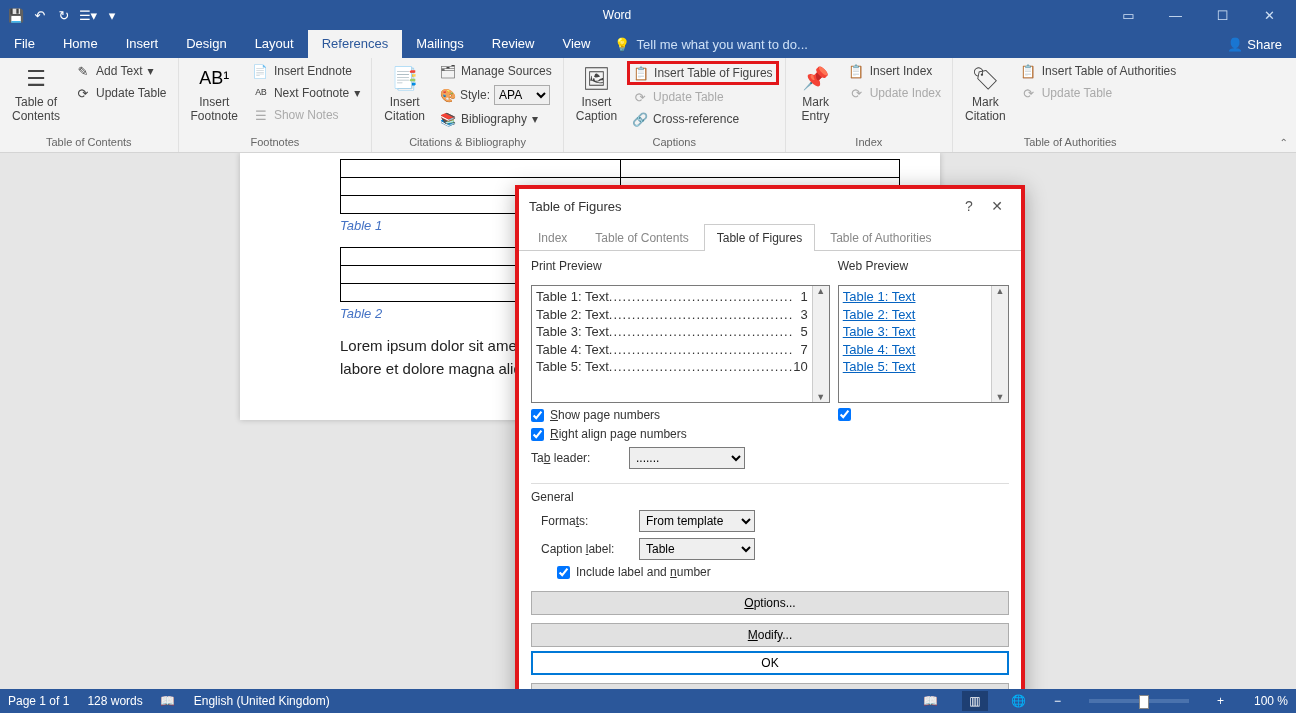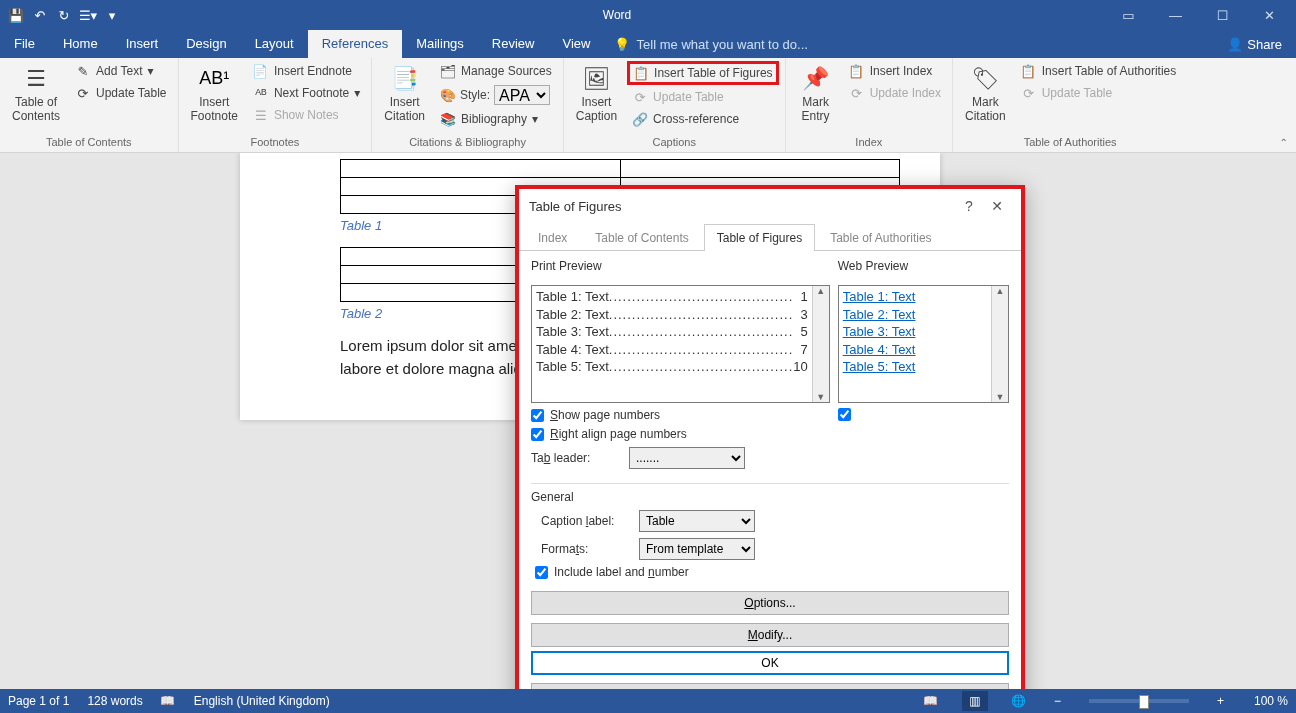--- a/index.html
+++ b/index.html
@@ -25,21 +25,21 @@
   .group { border-right:1px solid #e1e1e1; padding:3px 6px 0 6px; display:flex; flex-direction:column; height:100%; }
   .group-body { flex:1; display:flex; align-items:flex-start; gap:4px; }
   .group-label { text-align:center; font-size:11px; color:#666; padding:2px 0 4px; }
   .big-btn { display:flex; flex-direction:column; align-items:center; padding:2px 6px; cursor:pointer; min-width:48px; text-align:center; line-height:1.2;}
   .big-btn .bico { width:32px; height:32px; display:flex; align-items:center; justify-content:center; font-size:22px; }
   .col { display:flex; flex-direction:column; gap:2px; }
   .sm-btn { display:flex; align-items:center; gap:5px; padding:2px 5px; cursor:pointer; white-space:nowrap; }
   .sm-btn.disabled { color:#aaa; cursor:default; }
   .sm-btn .sico { width:16px; height:16px; display:inline-flex; align-items:center; justify-content:center; font-size:13px; }
   .style-row { display:flex; align-items:center; gap:4px; }
-  .style-row select { font-size:16px; height:20px; width:56px; border:1px solid #ababab;}
+  .style-row select { font-size:12px; height:20px; width:56px; border:1px solid #ababab;}
   .ribbon-collapse { position:absolute; right:8px; bottom:4px; color:#666; cursor:pointer; font-size:10px;}
   .highlight-btn { border:3px solid #e2161a; padding:1px 3px !important; }
   
   
   .docarea { position:absolute; top:153px; left:0; right:0; bottom:24px; background:#e6e6e6; overflow:hidden; }
   .page { position:absolute; left:240px; top:0; width:700px; background:#fff; box-shadow:0 0 6px rgba(0,0,0,.2); padding:6px 0 40px 0;}
   .dtable { width:560px; margin-left:100px; border-collapse:collapse; }
   .dtable td { border:1px solid #000; height:18px; }
   .caption { margin:4px 0 14px 100px; color:#4472c4; font-style:italic; font-size:13px;}
   .lorem { margin:6px 0 0 100px; font-size:15px; color:#222; line-height:1.5; width:420px;}
@@ -392,28 +392,28 @@
             </div>
         </div>
         <div class="chk">
             <input type="checkbox" checked="" style="">
           </div>
       </div>
     </div>
     <div class="sect-div"></div>
     <div class="sect-title">General</div>
     <div class="frow" style="margin-left:10px;">
+      <label>Forma<span class="underl">t</span>s:</label>
+      <select><option>From template</option></select>
+    </div>
+    <div class="frow" style="margin-left:10px;">
       <label>Caption <span class="underl">l</span>abel:</label>
       <select><option>Table</option></select>
     </div>
-    <div class="frow" style="margin-left:10px;">
-      <label>Forma<span class="underl">t</span>s:</label>
-      <select><option>From template</option></select>
-    </div>
-    <div class="chk" style="margin-left:4px;">
+    <div class="chk" style="margin-left:26px;">
         <input type="checkbox" checked="" style="">
         <span>Include label and <span class="underl">n</span>umber</span>
       </div>
     <div class="btn-row">
       <button class="dbtn"><span class="underl">O</span>ptions...</button>
       <button class="dbtn"><span class="underl">M</span>odify...</button>
     </div>
     <div class="btn-row" style="margin-top:4px;">
       <button class="dbtn primary">OK</button>
       <button class="dbtn">Cancel</button>

